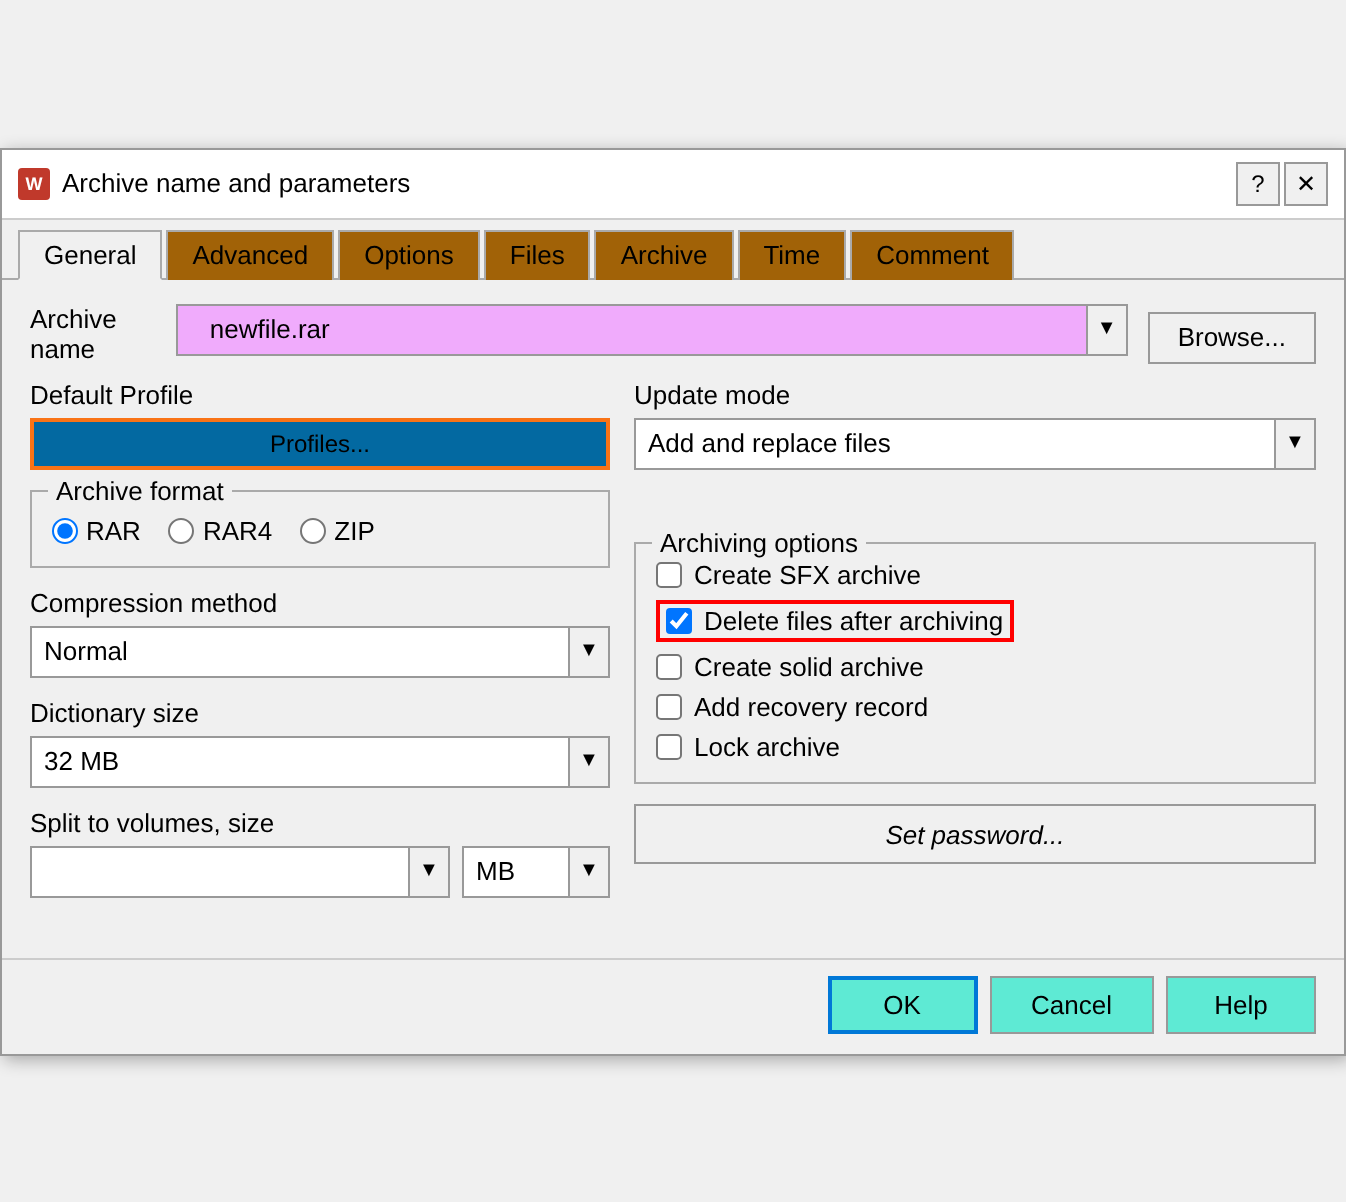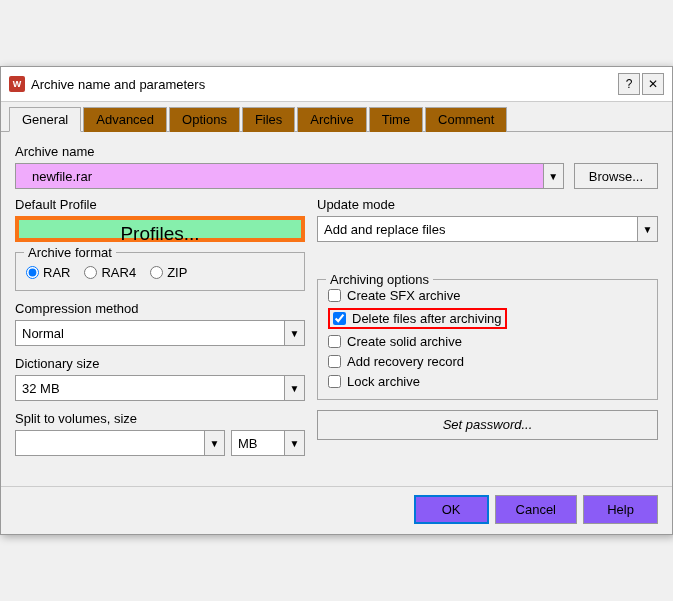--- a/index.html
+++ b/index.html
@@ -161,25 +161,25 @@
 
     .checkbox-highlighted {
       border: 2px solid red;
       padding: 1px 3px;
       display: flex;
       align-items: center;
       gap: 6px;
     }
 
     .profiles-btn {
-      border: 4px solid #f97316;
-      background: #86efac;
+      border: 2px solid #f97316;
+      background: #0369a1;
       padding: 3px 0;
       cursor: pointer;
-      font-size: 19px;
+      font-size: 12px;
       height: 26px;
       width: 100%;
     }
 
     .compression-row, .dict-row, .split-row {
       display: flex;
       flex-direction: column;
       gap: 4px;
       margin-bottom: 10px;
     }
@@ -222,21 +222,21 @@
       display: flex;
       justify-content: flex-end;
       gap: 0;
       padding: 8px 14px 10px;
       border-top: 1px solid #ccc;
       background: #f0f0f0;
     }
 
     .bottom-btn {
       border: 1px solid #999;
-      background: #8b5cf6;
+      background: #5eead4;
       padding: 5px 20px;
       cursor: pointer;
       font-size: 13px;
       min-width: 75px;
     }
     .bottom-btn.ok { border: 2px solid #0078d7; margin-right: 6px; }
     .bottom-btn.cancel { margin-right: 6px; }
 
     .set-password-btn {
       border: 1px solid #999;
@@ -269,21 +269,21 @@
     <div class="tab">Options</div>
     <div class="tab">Files</div>
     <div class="tab">Archive</div>
     <div class="tab">Time</div>
     <div class="tab">Comment</div>
   </div>
 
   <div class="content">
 
     <div style="display:flex; align-items:flex-end; gap:10px; margin-bottom:8px;">
-      <div style="flex:1; display:flex; flex-direction:column; gap:4px;">
+      <div style="flex:1; display:flex; gap:4px;">
         <label>Archive name</label>
         <div class="dropdown-field">
           <input type="text" style="border: none; outline: none; flex: 1 1 0%; height: 100%; padding: 0px 16px; font-size: 13px; background: #f0abfc;" value="newfile.rar">
           <div class="arrow-btn">▼</div>
         </div>
       </div>
       <button class="browse-btn">Browse...</button>
     </div>
 
     <div class="two-col" style="margin-bottom:10px;">

